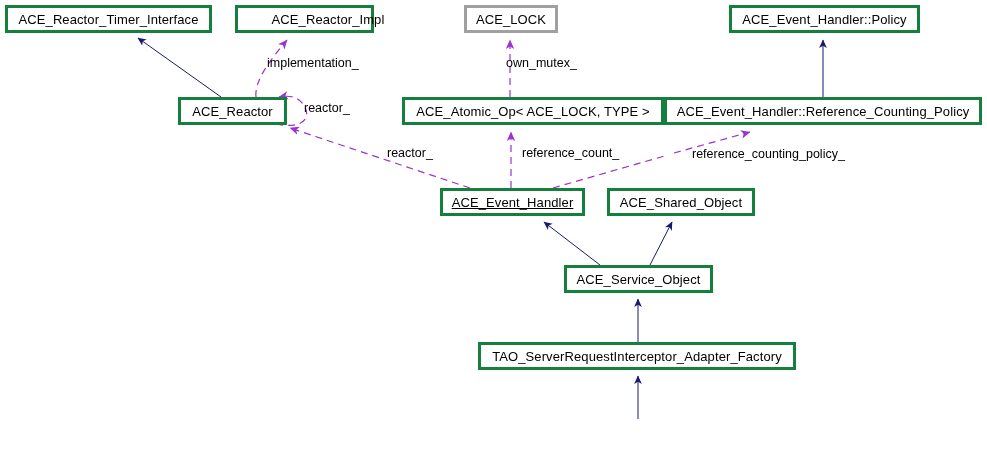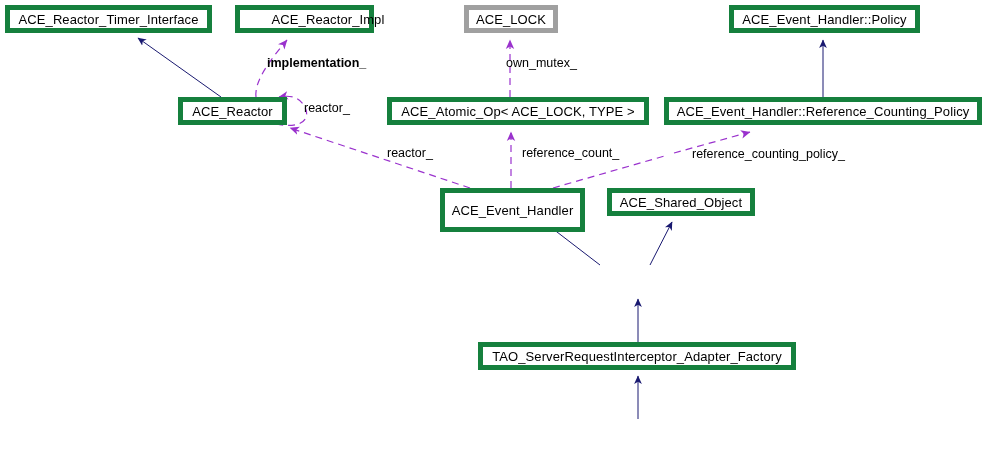--- a/index.html
+++ b/index.html
@@ -25,21 +25,21 @@
     height: 451px;
     pointer-events: none;
   }
   .node {
     position: absolute;
     box-sizing: border-box;
     display: flex;
     align-items: center;
     justify-content: center;
     background: #ffffff;
-    border: 5px solid #15803d;
+    border: 3px solid #15803d;
     font-size: 13px;
     color: #000000;
     white-space: nowrap;
     letter-spacing: 0.1px;
     z-index: 5;
   }
   .node.gray-border {
     border-color: #a0a0a0;
   }
   .node.highlight {
@@ -132,43 +132,46 @@
   </div>
 
   <div class="node gray-border" style="left:464px; top:5px; width:94px; height:28px;">
     <span>ACE_LOCK</span>
   </div>
 
   <div class="node" style="left:178px; top:97px; width:109px; height:28px;">
     <span>ACE_Reactor</span>
   </div>
 
-  <div class="node" style="left:387px; top:97px; width:262px; height:28px;">
+  <div class="node" style="left:402px; top:97px; width:262px; height:28px;">
     <span>ACE_Atomic_Op&lt; ACE_LOCK, TYPE &gt;</span>
   </div>
 
   <div class="node" style="left:664px; top:97px; width:318px; height:28px;">
     <span>ACE_Event_Handler::Reference_Counting_Policy</span>
   </div>
 
-  <div class="node" style="left:440px; top:188px; width:145px; height:44px;">
+  <div class="node" style="left:440px; top:188px; width:145px; height:28px;text-decoration:underline;">
     <span>ACE_Event_Handler</span>
   </div>
 
   <div class="node" style="left:607px; top:188px; width:148px; height:28px;">
     <span>ACE_Shared_Object</span>
   </div>
 
+  <div class="node" style="left:564px; top:265px; width:149px; height:28px;">
+    <span>ACE_Service_Object</span>
+  </div>
 
   <div class="node" style="left:478px; top:342px; width:318px; height:28px;">
     <span>TAO_ServerRequestInterceptor_Adapter_Factory</span>
   </div>
 
 
-  <div class="edge-label" style="left:267px; top:56px;font-weight:bold;">implementation_</div>
+  <div class="edge-label" style="left:267px; top:56px;">implementation_</div>
 
   <div class="edge-label" style="left:304px; top:101px;">reactor_</div>
 
   <div class="edge-label" style="left:506px; top:56px;">own_mutex_</div>
 
   <div class="edge-label" style="left:387px; top:146px;">reactor_</div>
 
   <div class="edge-label" style="left:522px; top:146px;">reference_count_</div>
 
   <div class="edge-label" style="left:692px; top:147px;">reference_counting_policy_</div>

